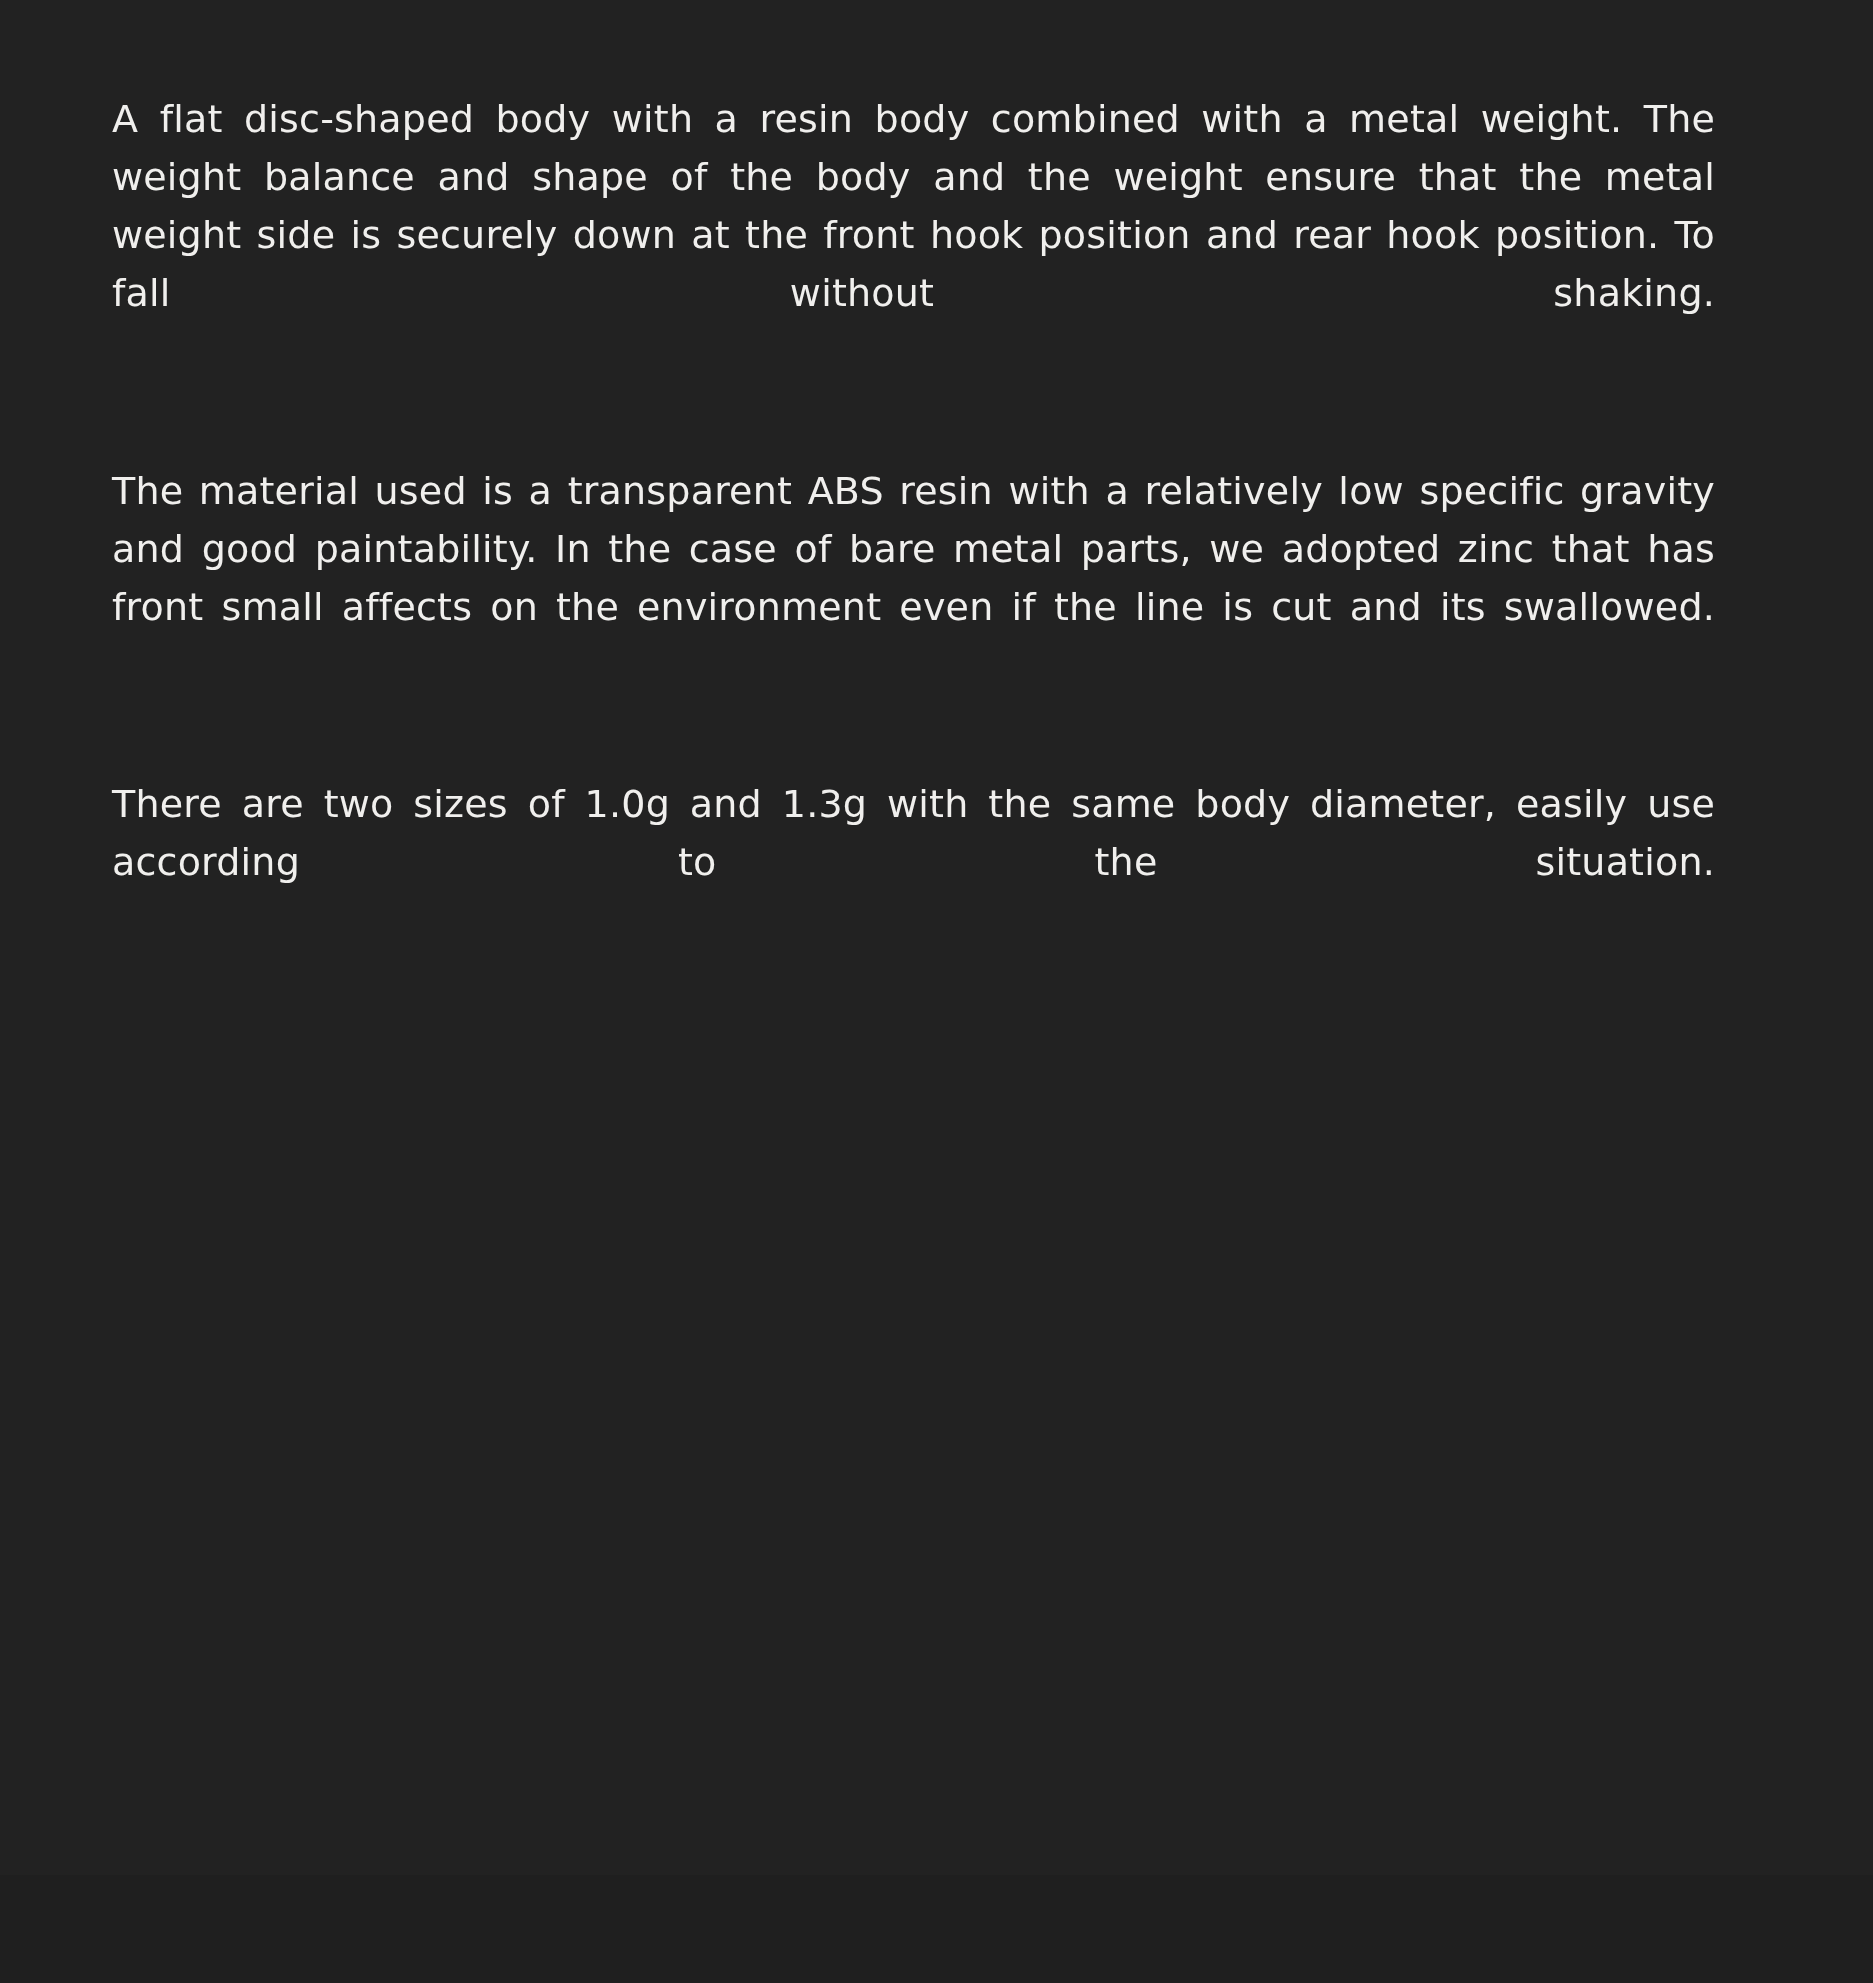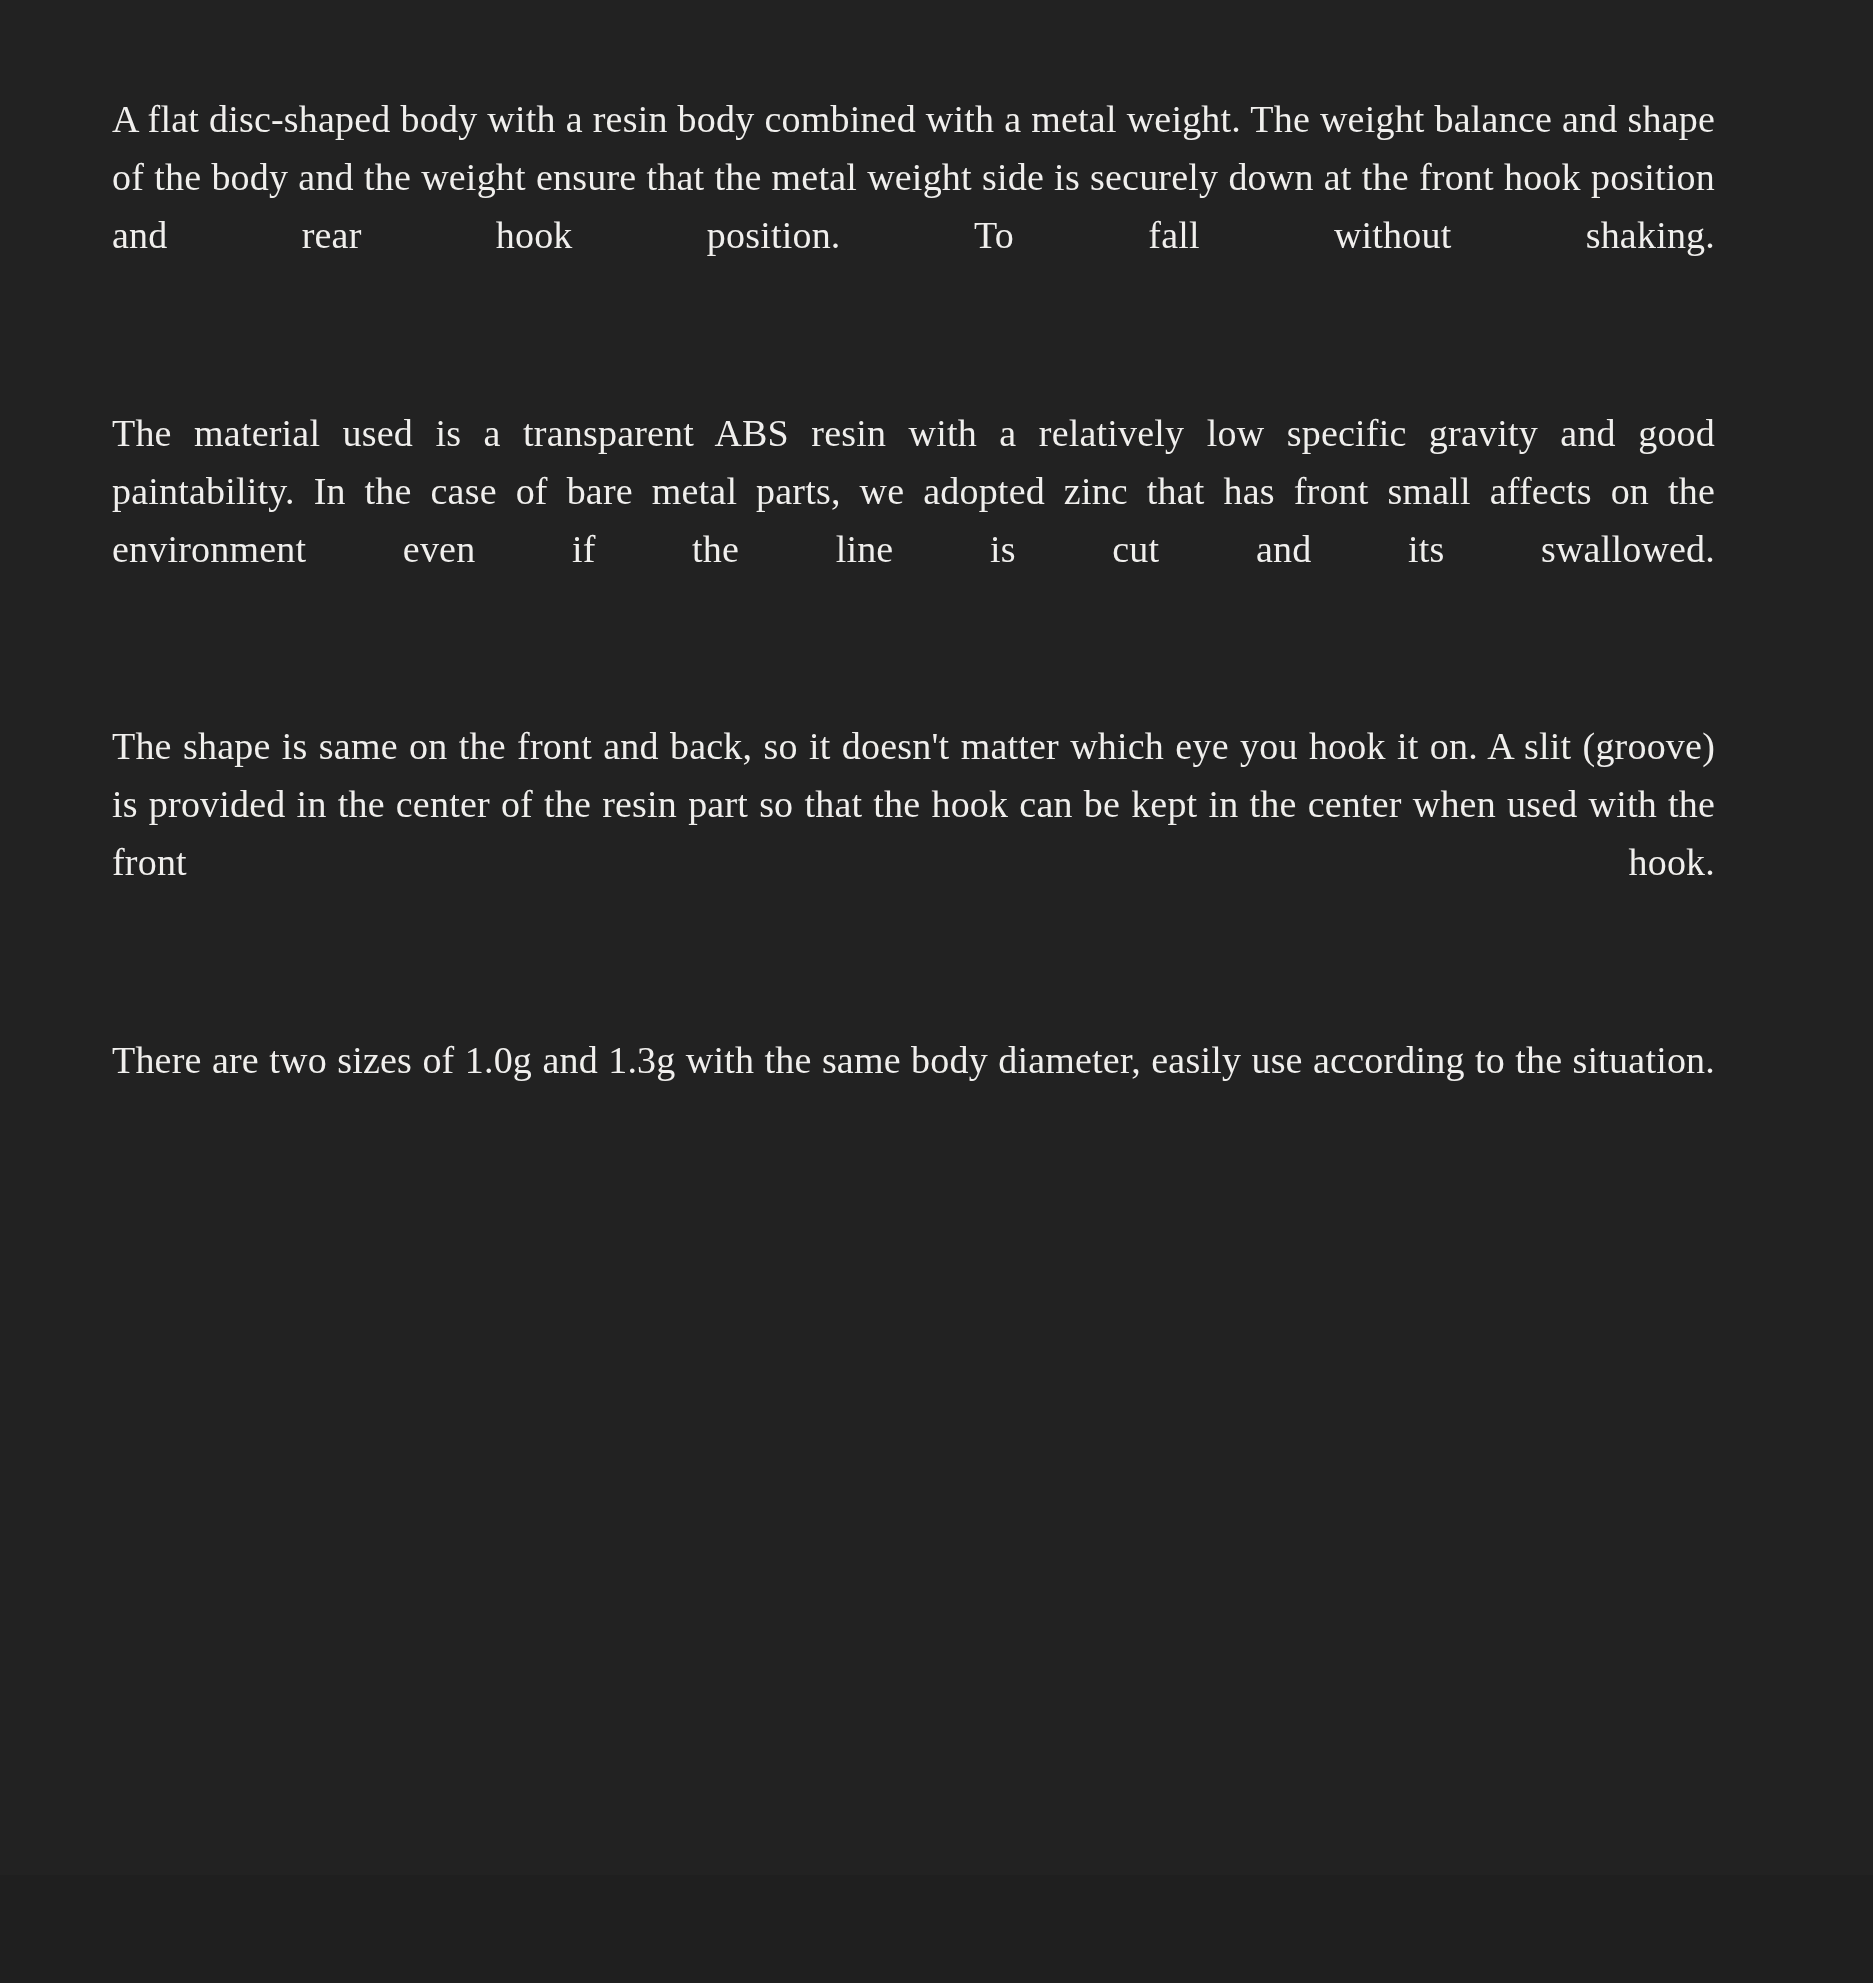--- a/index.html
+++ b/index.html
@@ -12,21 +12,20 @@
     height: 1983px;
     overflow: hidden;
     font-family: "DejaVu Sans", sans-serif;
   }
   .page {
     box-sizing: border-box;
     width: 1874px;
     height: 1875px;
     background: #222222;
     padding: 90px 159px 0 112px;
-    font-family: Liberation Serif, serif;
   }
   .doc-body {
     max-width: 1630px;
   }
   p.para {
     margin: 0 0 81px 0;
     color: #f0efed;
     font-size: 38px;
     line-height: 1.53;
     text-align: justify;
@@ -43,17 +42,16 @@
     width: 100%;
   }
 </style>
 </head>
 <body>
 
 <div class="page">
   <div class="doc-body">
     <p class="para">A flat disc-shaped body with a resin body combined with a metal weight. The weight balance and shape of the body and the weight ensure that the metal weight side is securely down at the front hook position and rear hook position. To fall without shaking.</p>
     <p class="para">The material used is a transparent ABS resin with a relatively low specific gravity and good paintability. In the case of bare metal parts, we adopted zinc that has front small affects on the environment even if the line is cut and its swallowed.</p>
-    <p class="para">The shape is same on the front and back, so it doesn't matter which eye you hook it on. A slit (groove) is provided in the center of the resin part so that the hook can be kept in the center when used with the front hook.</p>
     <p class="para">There are two sizes of 1.0g and 1.3g with the same body diameter, easily use according to the situation.</p>
   </div>
 </div>
 
 
 </body></html>

